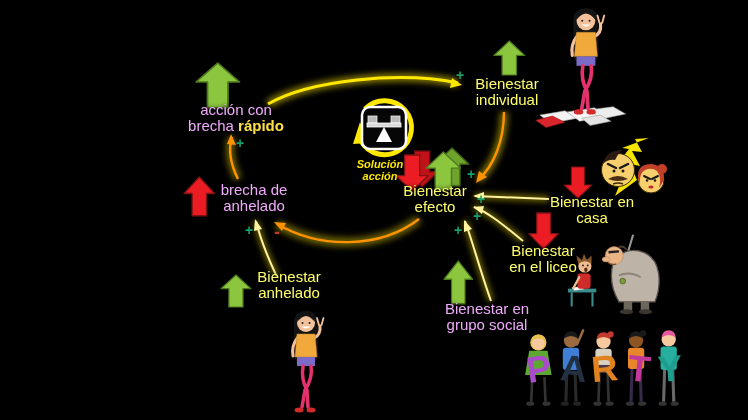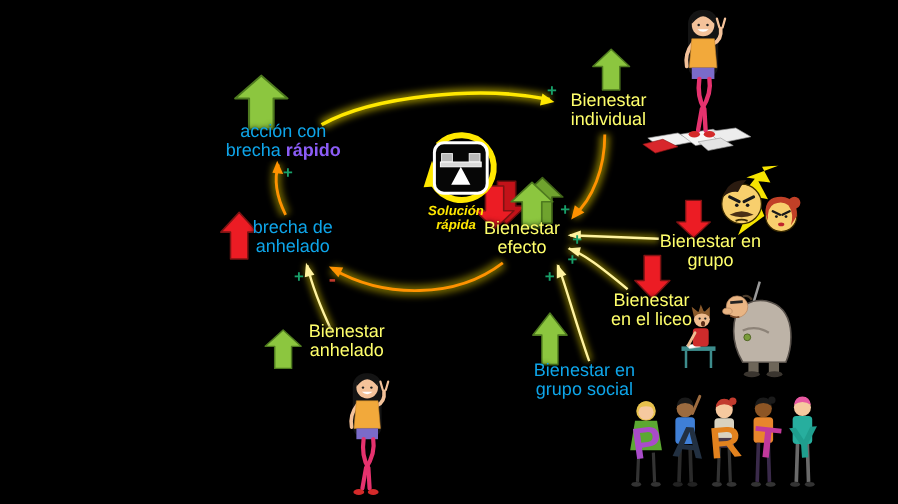--- a/index.html
+++ b/index.html
@@ -8,23 +8,23 @@
     font-family:"Liberation Sans",sans-serif;
   }
   .canvas svg{position:absolute;left:0;top:0;}
   .node{
     position:absolute;text-align:center;
     font-size:15px;line-height:16px;color:#fff;
     text-shadow:0 1px 2px #000,0 0 4px #000;
     white-space:nowrap;
   }
   .node .yellow{color:#FFFF6B;}
-  .node .white{color:#0ea5e9;}
-  .node .hl{color:#8b5cf6;font-weight:bold;}
-  .center-icon{position:absolute;left:340px;top:108px;width:80px;height:90px;}
+  .node .white{color:#f0abfc;}
+  .node .hl{color:#fde047;font-weight:bold;}
+  .center-icon{position:absolute;left:340px;top:96px;width:80px;height:90px;}
   .center-icon .caption{
     position:absolute;left:0;top:62px;width:80px;text-align:center;
     font-size:11px;line-height:12px;font-weight:bold;font-style:italic;color:#FFE800;
   }
   .sign-pos{fill:#18A06A;font:bold 14px "Liberation Sans",sans-serif;}
   .sign-neg{fill:#C0392B;font:bold 18px "Liberation Sans",sans-serif;}
   .party-letter{font:bold 36px "Liberation Sans",sans-serif;}
   .char-svg{position:absolute;}
 </style>
 </head>
@@ -117,39 +117,39 @@
       <text class="sign-pos" x="481" y="204">+</text>
       <text class="sign-pos" x="477" y="221">+</text>
       <text class="sign-pos" x="458" y="235">+</text>
     </g>
   </svg>
 
   <div class="node" style="left:170px;top:102px;width:132px;">
     <span class="white">acción con</span><br>
     <span class="white">brecha </span><span class="hl">rápido</span>
   </div>
-  <div class="node" style="left:188px;top:182px;width:112px;">
+  <div class="node" style="left:198px;top:182px;width:112px;">
     <span class="white">brecha de</span><br>
     <span class="white">anhelado</span>
   </div>
   <div class="node" style="left:243px;top:269px;width:92px;">
     <span class="yellow">Bienestar</span><br>
     <span class="yellow">anhelado</span>
   </div>
   <div class="node" style="left:458px;top:76px;width:98px;">
     <span class="yellow">Bienestar</span><br>
     <span class="yellow">individual</span>
   </div>
   <div class="node" style="left:394px;top:183px;width:82px;">
     <span class="yellow">Bienestar</span><br>
     <span class="yellow">efecto</span>
   </div>
   <div class="node" style="left:544px;top:194px;width:96px;">
     <span class="yellow">Bienestar en</span><br>
-    <span class="yellow">grupo</span>
+    <span class="yellow">casa</span>
   </div>
   <div class="node" style="left:500px;top:243px;width:86px;">
     <span class="yellow">Bienestar</span><br>
     <span class="yellow">en el liceo</span>
   </div>
   <div class="node" style="left:434px;top:301px;width:106px;">
     <span class="white">Bienestar en</span><br>
     <span class="white">grupo social</span>
   </div>
 
@@ -158,21 +158,21 @@
       <path d="M 25,13 A 27,27 0 1 1 21,45" stroke="#FFE800" stroke-width="5" fill="none"></path>
       <polygon points="13,48 28,47 20,26" fill="#FFE800"></polygon>
       <rect x="22" y="11" width="44" height="42" rx="8" fill="#060606" stroke="#fff" stroke-width="2.5"></rect>
       <rect x="28" y="20" width="9" height="7" fill="#b9b9b9" stroke="#eee" stroke-width="0.8"></rect>
       <rect x="51" y="20" width="9" height="7" fill="#b9b9b9" stroke="#eee" stroke-width="0.8"></rect>
       <rect x="27" y="27" width="34" height="4" fill="#d9d9d9" stroke="#fff" stroke-width="0.8"></rect>
       <polygon points="44,31 36,46 52,46" fill="#fff"></polygon>
     </svg>
     <div class="caption">
       <span>Solución</span><br>
-      <span>rápida</span>
+      <span>acción</span>
     </div>
   </div>
 
   <svg class="char-svg" style="left:535px;top:3px;" width="106" height="134" viewBox="0 0 100 128">
     <polygon points="4,107 28,103 40,110 14,115" fill="#f2f2f2" stroke="#999" stroke-width="0.5"></polygon>
     <polygon points="30,104 56,100 70,108 42,113" fill="#f7f7f7" stroke="#999" stroke-width="0.5"></polygon>
     <polygon points="52,102 74,99 86,106 62,111" fill="#ededed" stroke="#999" stroke-width="0.5"></polygon>
     <polygon points="0,112 16,108 28,114 10,119" fill="#D8262C" stroke="#8e1414" stroke-width="0.5"></polygon>
     <polygon points="44,110 62,107 72,113 52,117" fill="#e4e4e4" stroke="#999" stroke-width="0.5"></polygon>
     <use href="#girl-shape" transform="translate(16,2)"></use>

